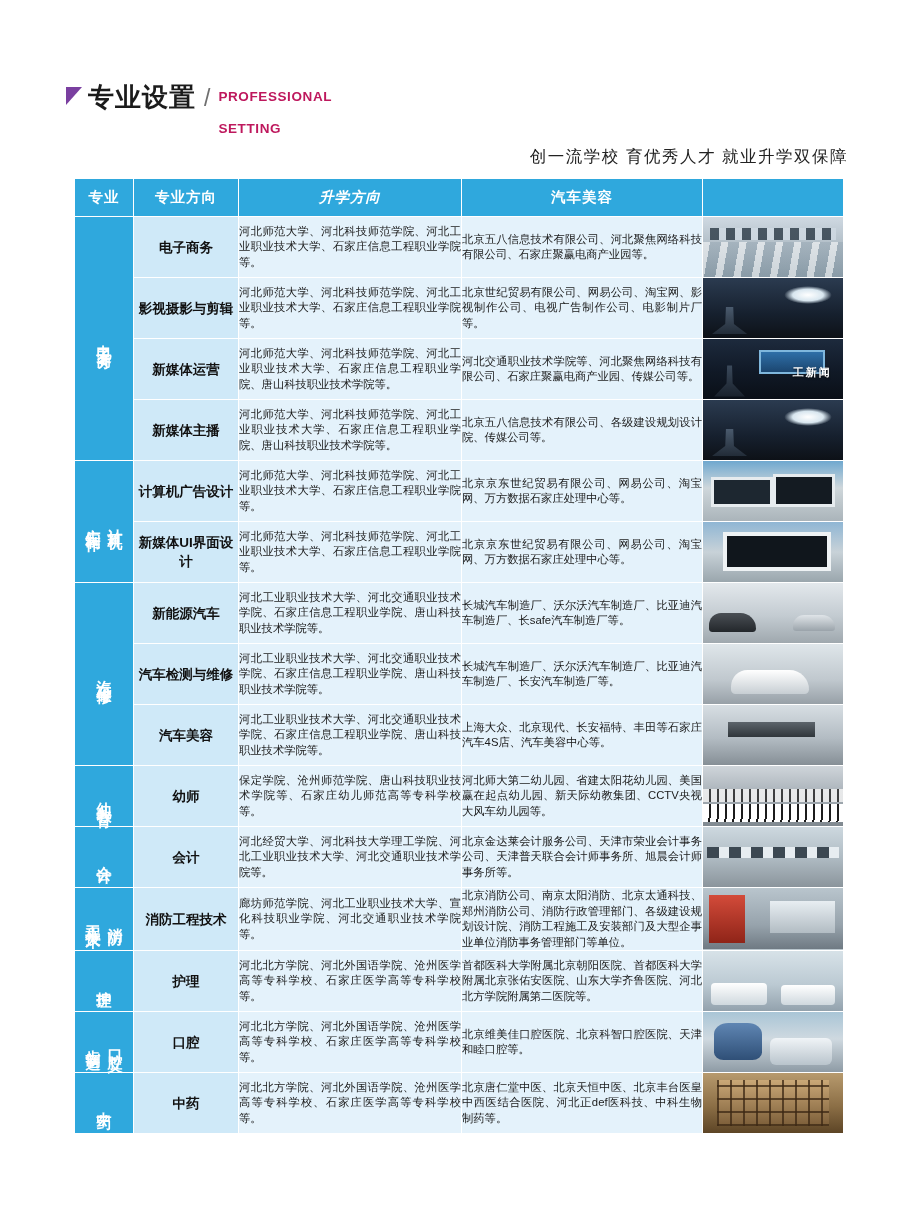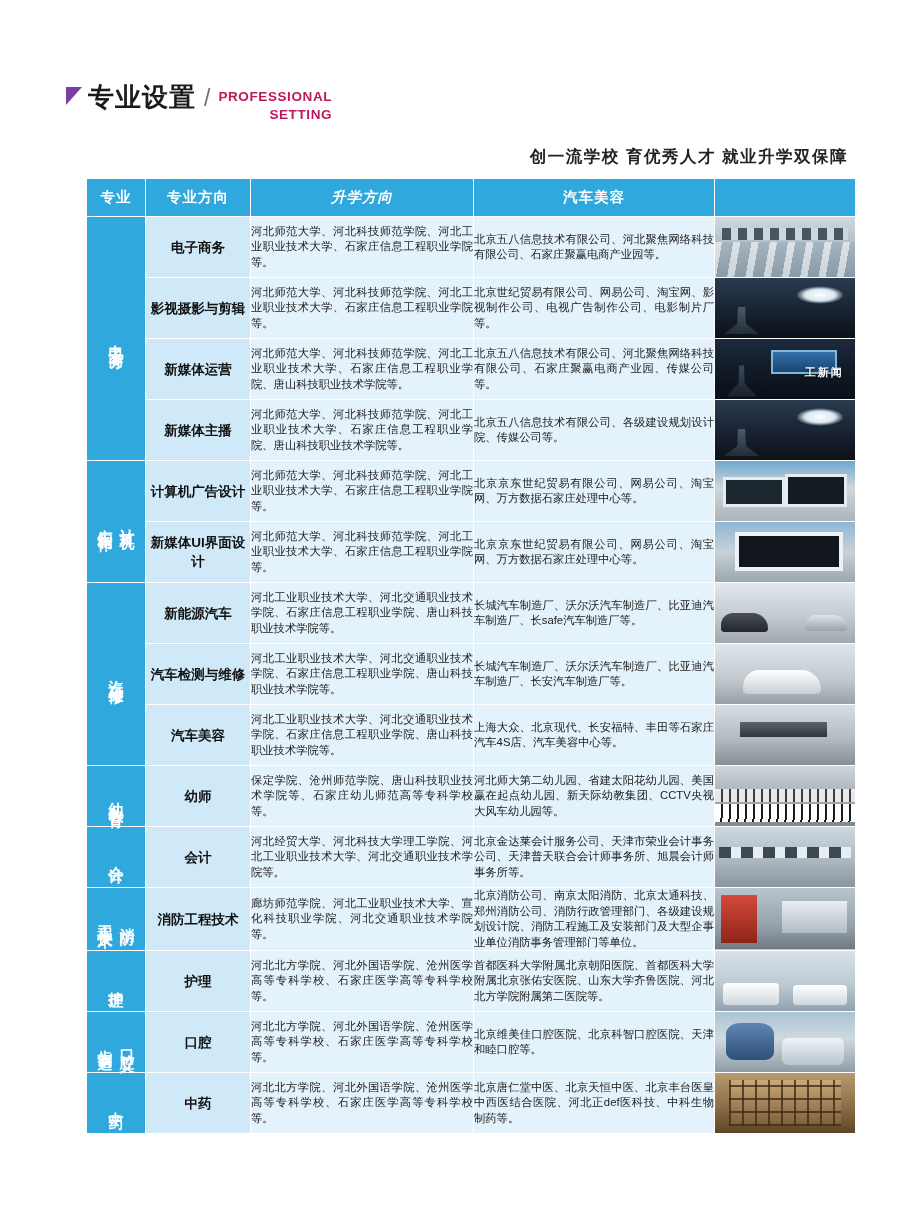--- a/index.html
+++ b/index.html
@@ -52,36 +52,36 @@
     font-weight: normal;
   }
   .header-en {
     font-size: 13.5px;
     color: #be185d;
     letter-spacing: 0.6px;
     line-height: 16px;
     margin-top: 7px;
     font-weight: bold;
   }
-  .header-en div:last-child { margin-top: 2px; text-align: right; }
+  .header-en div:last-child { margin-top: 16px; }
 
   .tagline {
     position: absolute;
     right: 52px;
     top: 146px;
     font-size: 16.5px;
     color: #222;
     letter-spacing: 1.5px;
-    font-weight: bold;
+    font-weight: normal;
   }
 
   
   .table-wrap {
     position: absolute;
-    left: 86px;
+    left: 74px;
     top: 178px;
     width: 764px;
   }
   table.majors {
     border-collapse: collapse;
     width: 764px;
     table-layout: fixed;
   }
   table.majors td, table.majors th {
     border: 1.5px solid #ffffff;
@@ -333,21 +333,21 @@
           <td class="dir">影视摄影与剪辑</td>
           <td class="text">河北师范大学、河北科技师范学院、河北工业职业技术大学、石家庄信息工程职业学院等。</td>
           <td class="text">北京世纪贸易有限公司、网易公司、淘宝网、影视制作公司、电视广告制作公司、电影制片厂等。</td>
           <td class="photo">
               <span class="ph ph-studio"></span>
             </td>
         </tr>
         <tr>
           <td class="dir">新媒体运营</td>
           <td class="text">河北师范大学、河北科技师范学院、河北工业职业技术大学、石家庄信息工程职业学院、唐山科技职业技术学院等。</td>
-          <td class="text">北京五八信息技术有限公司、河北聚焦网络科技有限公司、石家庄聚赢电商产业园、传媒公司等。</td>
+          <td class="text">河北交通职业技术学院等、河北聚焦网络科技有限公司、石家庄聚赢电商产业园、传媒公司等。</td>
           <td class="photo">
             <span class="ph ph-news">
               <span class="ph-overlay-text">工新闻</span>
             </span>
           </td>
         </tr>
         <tr>
           <td class="dir">新媒体主播</td>
           <td class="text">河北师范大学、河北科技师范学院、河北工业职业技术大学、石家庄信息工程职业学院、唐山科技职业技术学院等。</td>
           <td class="text">北京五八信息技术有限公司、各级建设规划设计院、传媒公司等。</td>

